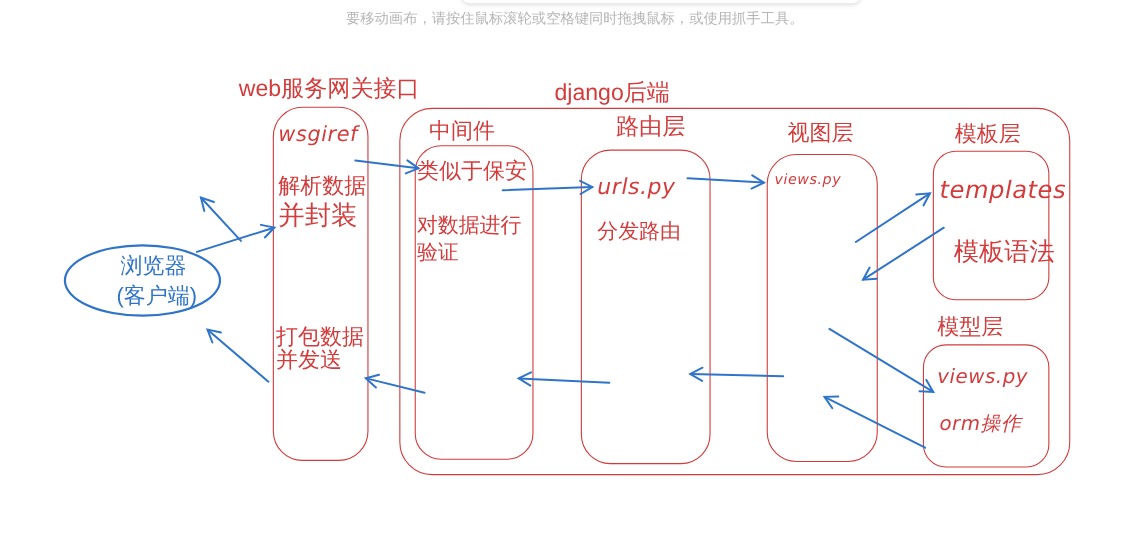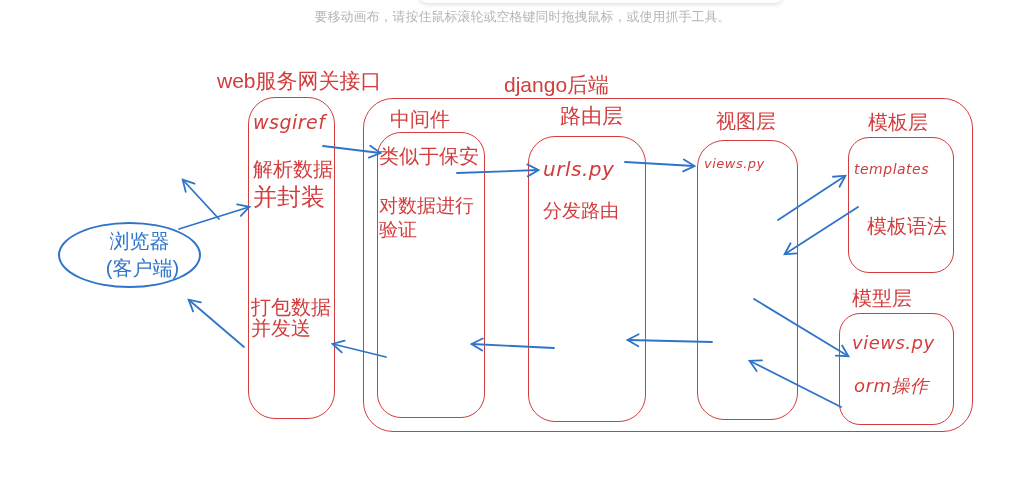--- a/index.html
+++ b/index.html
@@ -78,22 +78,22 @@
   <div class="box" style="left:528px;top:136px;width:118px;height:286px;border-radius:27px;"></div>
   <div class="t red hand" style="left:543px;top:158px;font-size:20px;">urls.py</div>
   <div class="t red" style="left:543px;top:200px;font-size:19px;">分发路由</div>
 
   <div class="t red" style="left:716px;top:110px;font-size:20px;">视图层</div>
   <div class="box" style="left:697px;top:140px;width:101px;height:280px;border-radius:27px;"></div>
   <div class="t red hand" style="left:704px;top:157px;font-size:13px;">views.py</div>
 
   <div class="t red" style="left:868px;top:111px;font-size:20px;">模板层</div>
   <div class="box" style="left:848px;top:137px;width:106px;height:136px;border-radius:21px;"></div>
-  <div class="t red hand" style="left:854px;top:161px;font-size:14px;">templates</div>
-  <div class="t red" style="left:867px;top:215px;font-size:20px;">模板语法</div>
+  <div class="t red hand" style="left:854px;top:161px;font-size:22px;">templates</div>
+  <div class="t red" style="left:867px;top:215px;font-size:23px;">模板语法</div>
 
   <div class="t red" style="left:852px;top:287px;font-size:20px;">模型层</div>
   <div class="box" style="left:839px;top:313px;width:115px;height:112px;border-radius:21px;"></div>
   <div class="t red hand" style="left:852px;top:333px;font-size:18px;">views.py</div>
   <div class="t red hand" style="left:854px;top:376px;font-size:18px;">orm操作</div>
 
   <svg id="arrows" width="1033" height="500" viewBox="0 0 1033 500">
     <defs>
       <marker id="ah" viewBox="-13 -8 15 16" refX="-0.5" refY="0" markerWidth="15" markerHeight="16" markerUnits="userSpaceOnUse" orient="auto">
         <path class="ah" d="M-11,-6 L0,0 L-11,6"></path>

